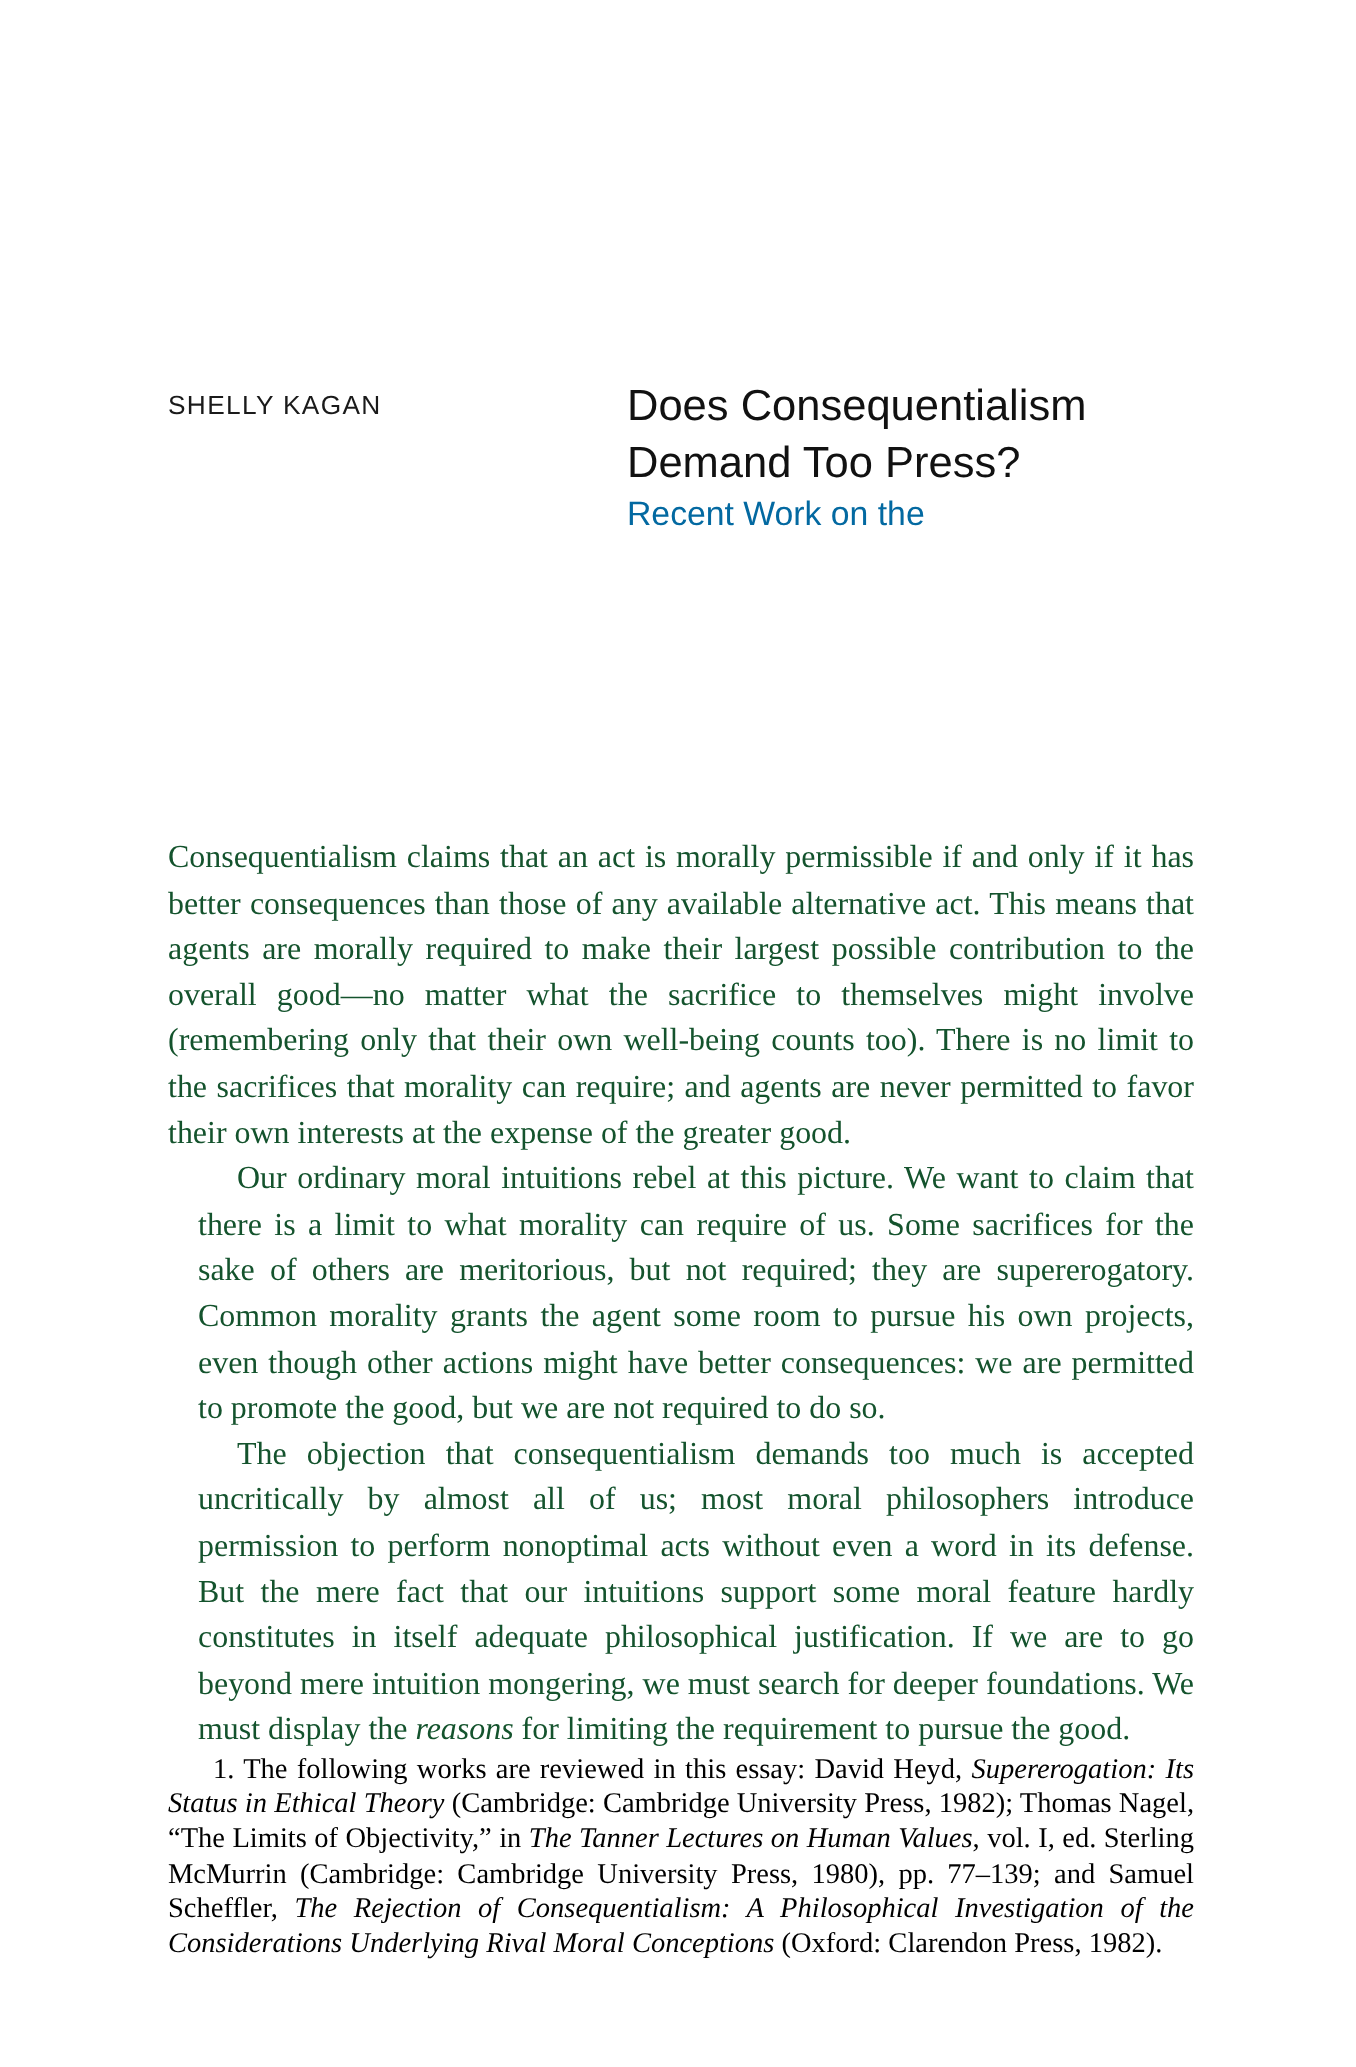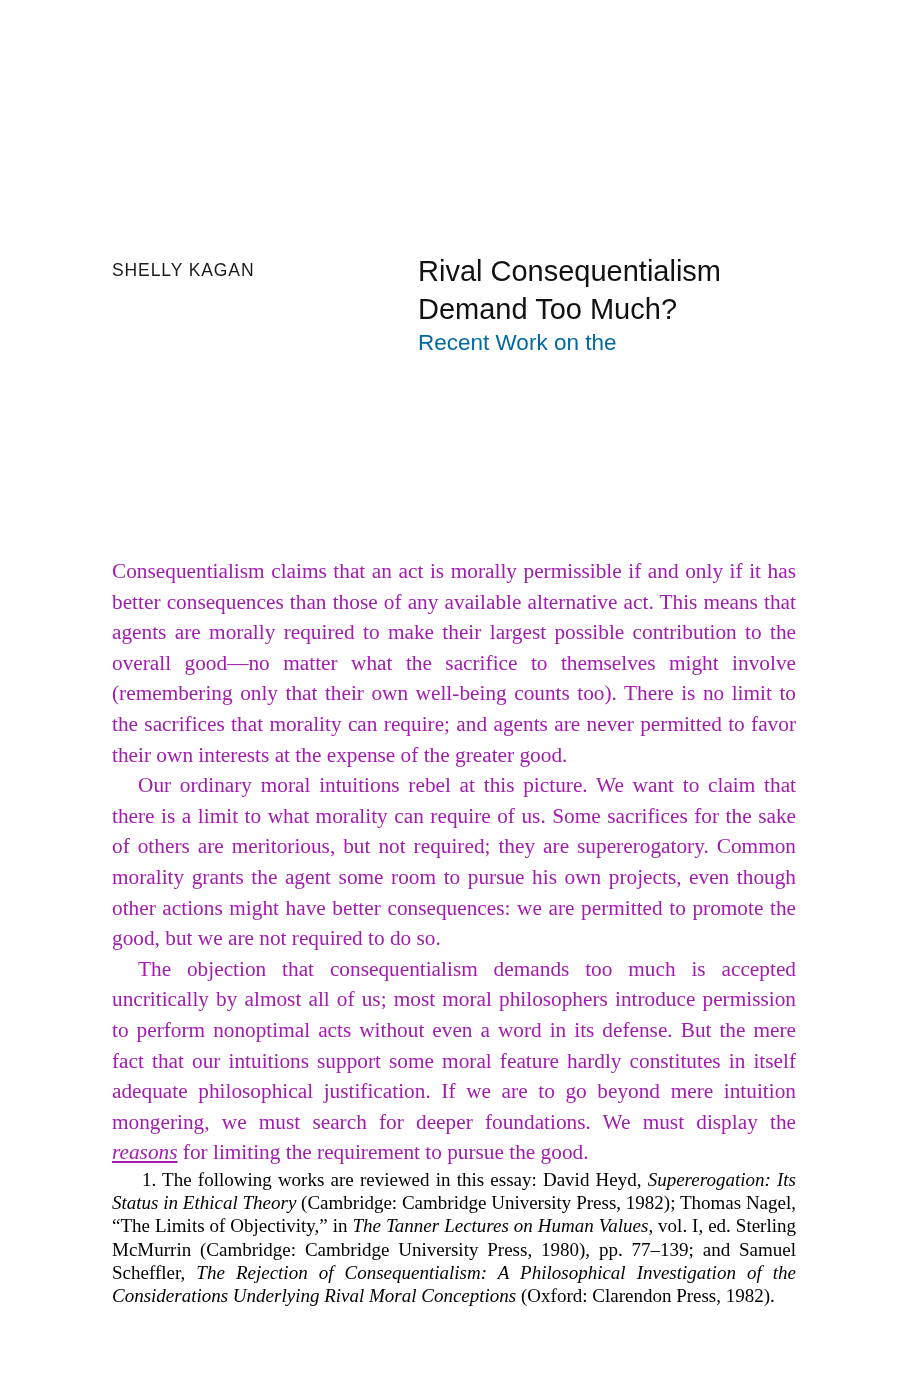--- a/index.html
+++ b/index.html
@@ -79,35 +79,35 @@
   .body-text {
     position: absolute;
     left: 112px;
     top: 556px;
     width: 684px;
     font-family: "Liberation Serif", serif;
     font-size: 21.3px;
     line-height: 30.6px;
     text-align: justify;
     text-justify: inter-word;
-    color: #a21caf;
+    color: #14532d;
   }
 
   .body-text p {
     margin: 0;
     text-indent: 0;
   }
 
   .body-text p.indented {
     text-indent: 26px;
+    margin-left: 20px;
   }
 
   .body-text em {
     font-style: italic;
-    text-decoration: underline;
   }
 
   
   .footnote {
     position: absolute;
     left: 112px;
     top: 1168px;
     width: 684px;
     font-family: "Liberation Serif", serif;
     font-size: 19px;
@@ -129,22 +129,22 @@
 </head>
 <body>
 
 <div class="page">
 
   <div class="header">
 
     <div class="byline">SHELLY KAGAN</div>
 
     <div class="title-block">
-      <div class="title-main">Rival Consequentialism</div>
-      <div class="title-main">Demand Too Much?</div>
+      <div class="title-main">Does Consequentialism</div>
+      <div class="title-main">Demand Too Press?</div>
       <div class="title-sub">Recent Work on the</div>
     </div>
 
   </div>
 
   <div class="body-text">
 
     <p>Consequentialism claims that an act is morally permissible if and only if it has better consequences than those of any available alternative act. This means that agents are morally required to make their largest possible contribution to the overall good—no matter what the sacrifice to themselves might involve (remembering only that their own well-being counts too). There is no limit to the sacrifices that morality can require; and agents are never permitted to favor their own interests at the expense of the greater good.</p>
 
     <p class="indented">Our ordinary moral intuitions rebel at this picture. We want to claim that there is a limit to what morality can require of us. Some sacrifices for the sake of others are meritorious, but not required; they are supererogatory. Common morality grants the agent some room to pursue his own projects, even though other actions might have better consequences: we are permitted to promote the good, but we are not required to do so.</p>

